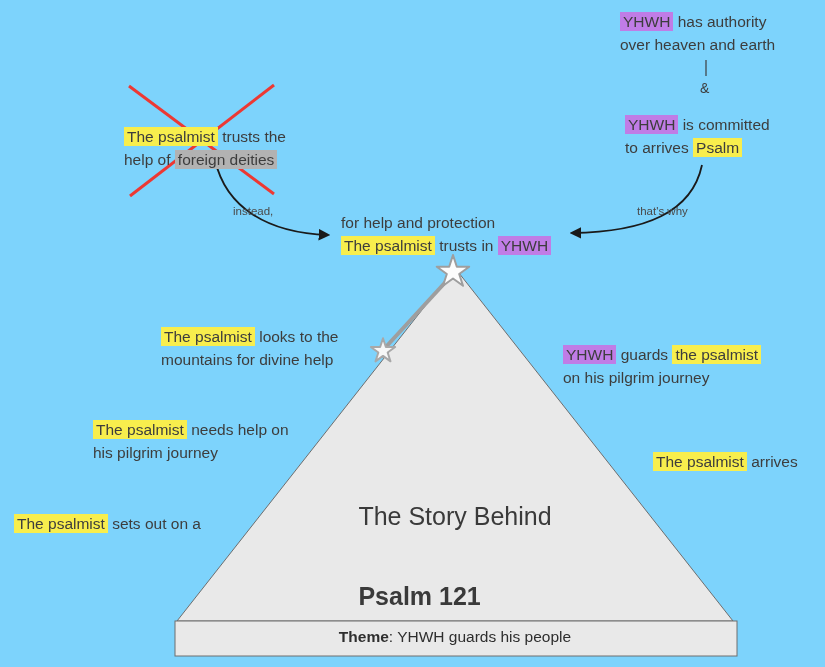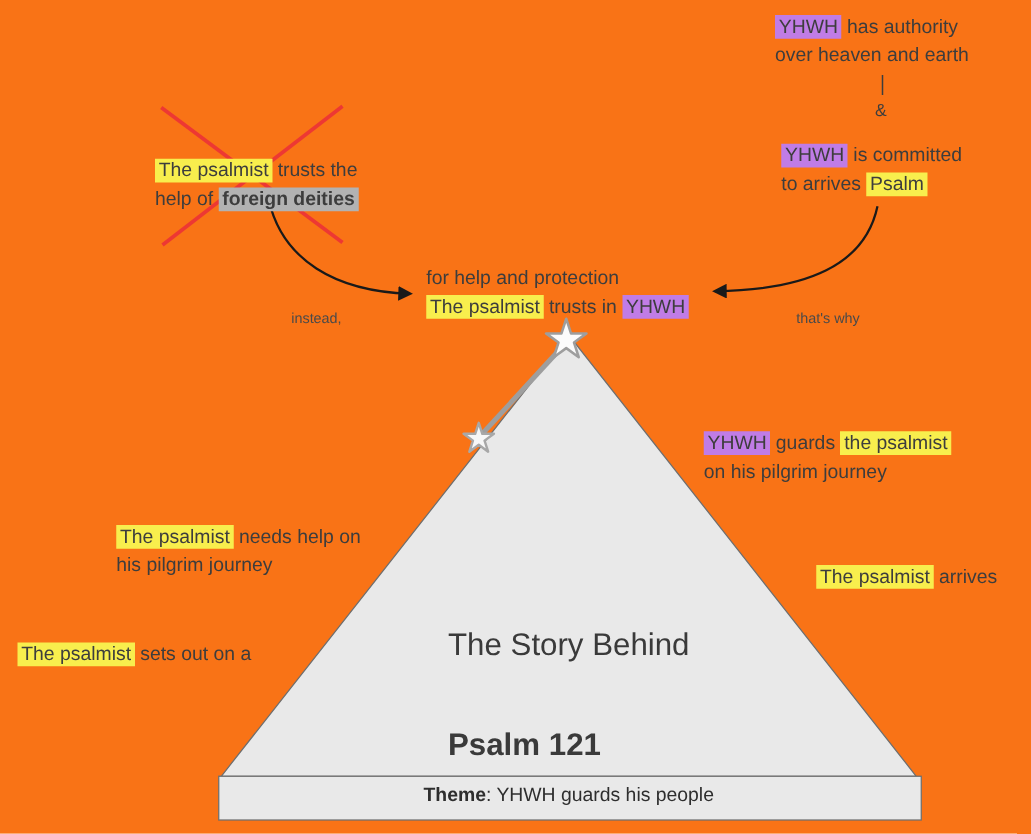--- a/index.html
+++ b/index.html
@@ -1,42 +1,41 @@
 <!DOCTYPE html>
 <html><head>
 <meta charset="utf-8">
 <style>
   html,body{margin:0;padding:0;background:#ffffff;}
   .canvas{
     position:relative;
     width:825px;height:667px;
-    background:#f97316;
+    background:#7dd3fc;
     font-family:"Liberation Sans","DejaVu Sans",sans-serif;
     color:#3d3d3d;
     overflow:hidden;
   }
   .gfx{position:absolute;left:0;top:0;}
   .txt{
     position:absolute;
     font-size:15.5px;
     line-height:23px;
     white-space:nowrap;
   }
   .hl{padding:1px 3px;}
   .hl-yellow{background:#f8ee4d;}
   .hl-purple{background:#c07ce6;}
-  .hl-gray{background:#b2b2b2;font-weight:bold;}
+  .hl-gray{background:#b2b2b2;}
   .bold{font-weight:bold;}
   .amp{font-size:14px;color:#3d3d3d;}
   .small-label{
     position:absolute;
     font-size:11.5px;
     color:#4a4a4a;
     white-space:nowrap;
-    margin-top:44px;
   }
   .title-block{
     position:absolute;
     left:455px;top:500px;
     transform:translateX(-50%);
     text-align:left;
     font-size:25px;
     line-height:33px;
     color:#3a3a3a;
     white-space:nowrap;
@@ -107,20 +106,24 @@
   </div>
 
   <div class="txt" style="left:341px;top:211px">
     <div class="line"><span>for help and protection</span></div>
     <div class="line"><span class="hl hl-yellow">The psalmist</span><span> trusts in </span><span class="hl hl-purple">YHWH</span></div>
   </div>
 
   <div class="small-label" style="left:233px;top:205px">instead,</div>
   <div class="small-label" style="left:637px;top:205px">that's why</div>
 
+  <div class="txt" style="left:161px;top:325px">
+    <div class="line"><span class="hl hl-yellow">The psalmist</span><span> looks to the</span></div>
+    <div class="line"><span>mountains for divine help</span></div>
+  </div>
 
   <div class="txt" style="left:93px;top:418px">
     <div class="line"><span class="hl hl-yellow">The psalmist</span><span> needs help on</span></div>
     <div class="line"><span>his pilgrim journey</span></div>
   </div>
 
   <div class="txt" style="left:14px;top:512px">
     <div class="line"><span class="hl hl-yellow">The psalmist</span><span> sets out on a</span></div>
   </div>
 

